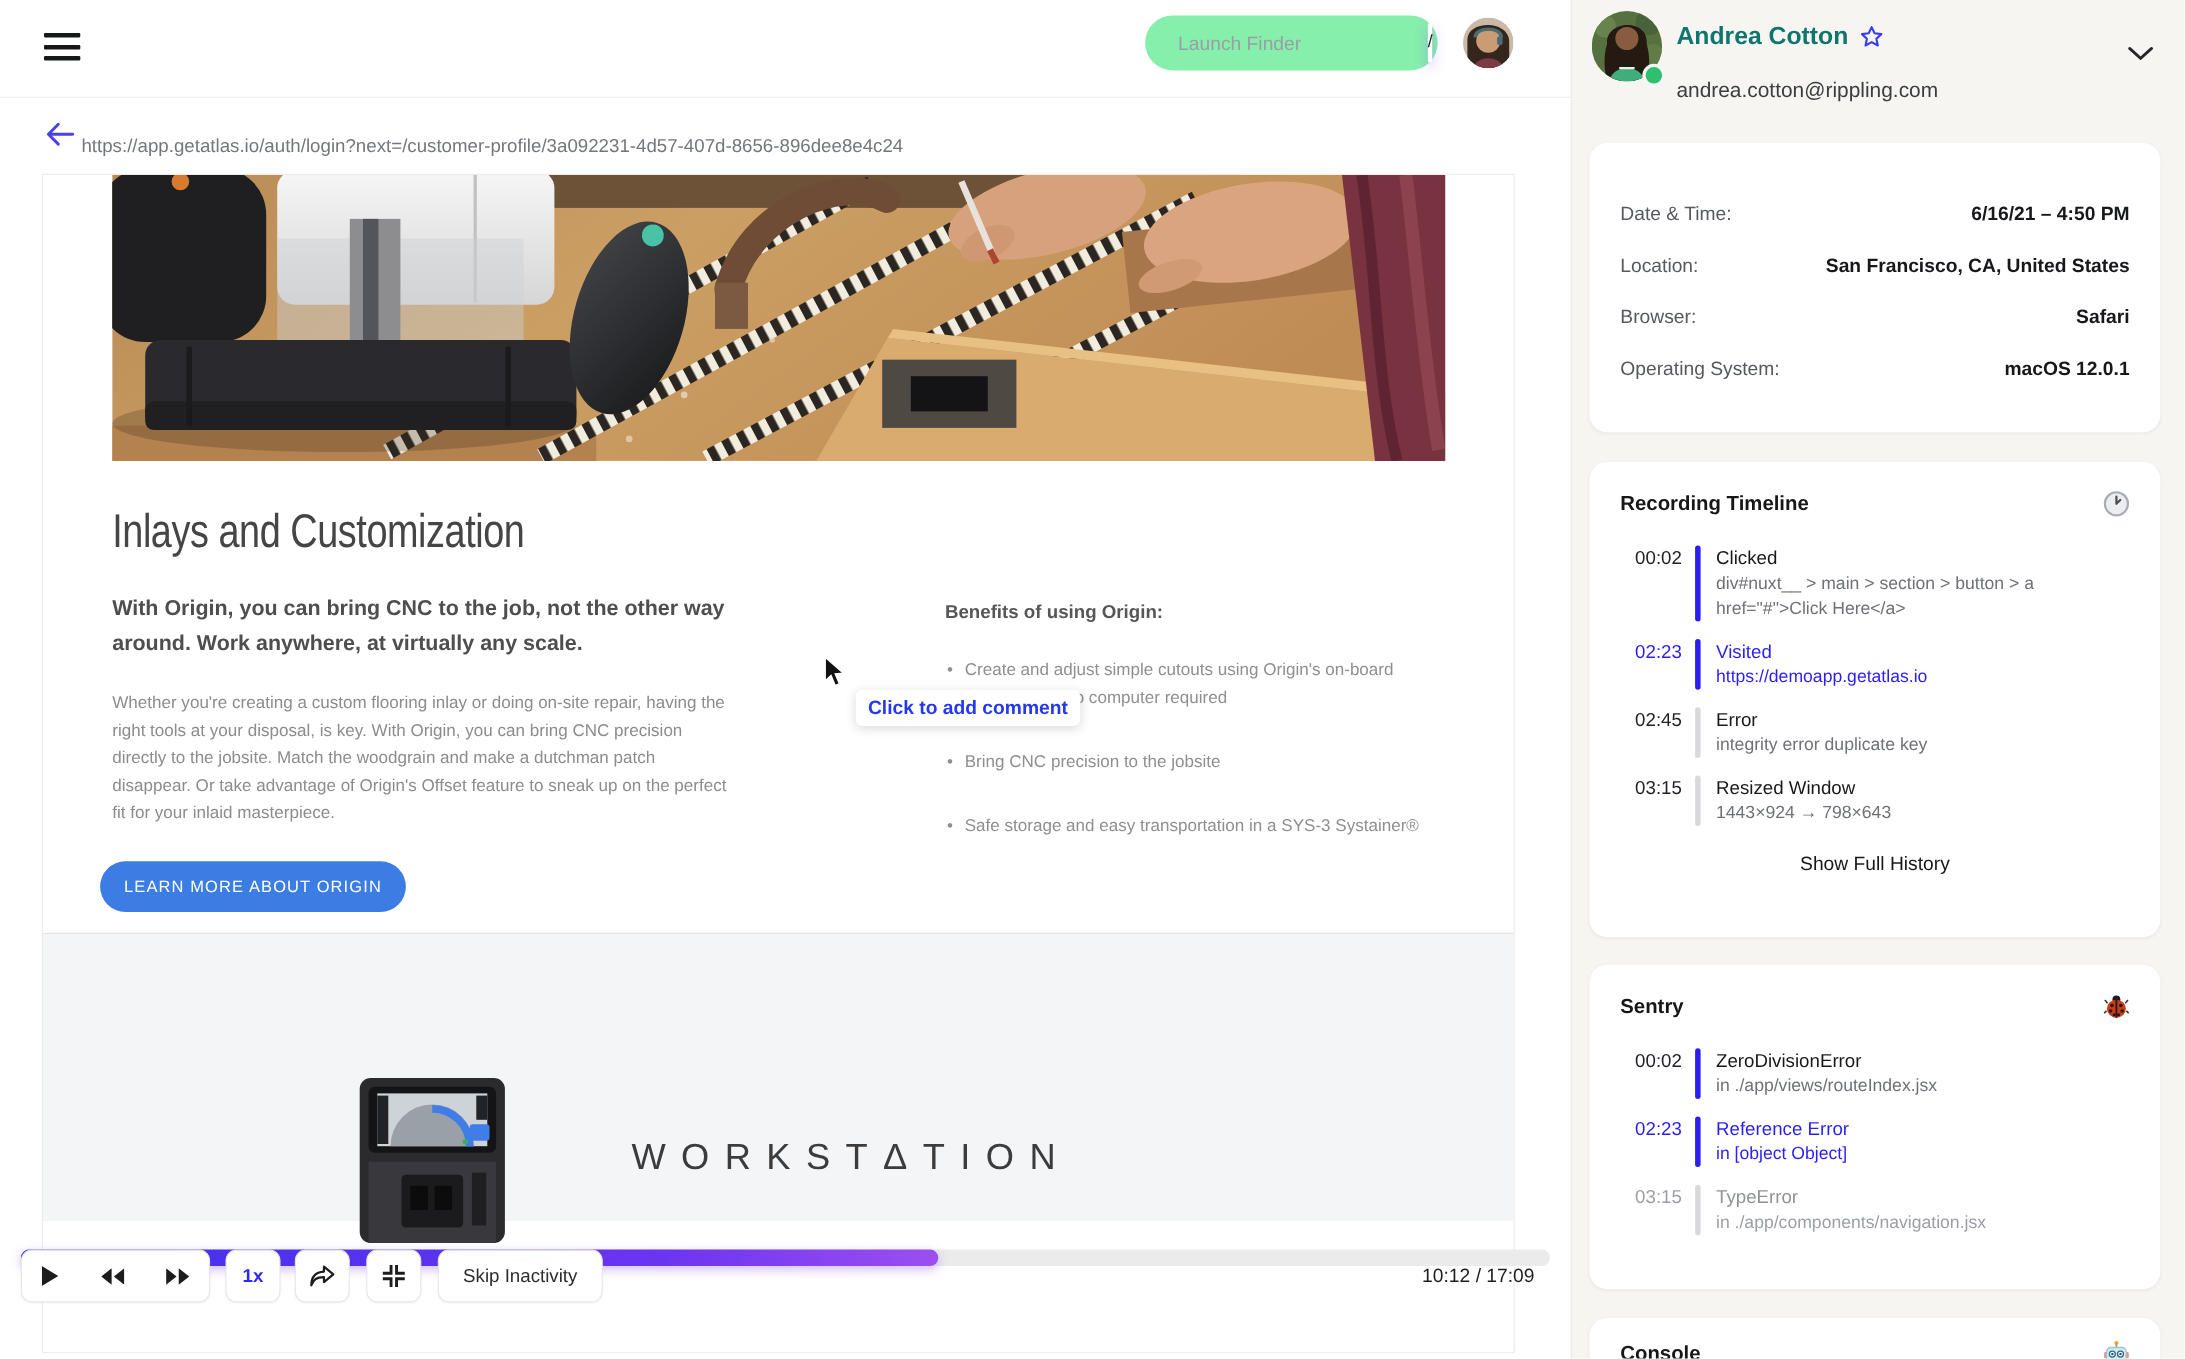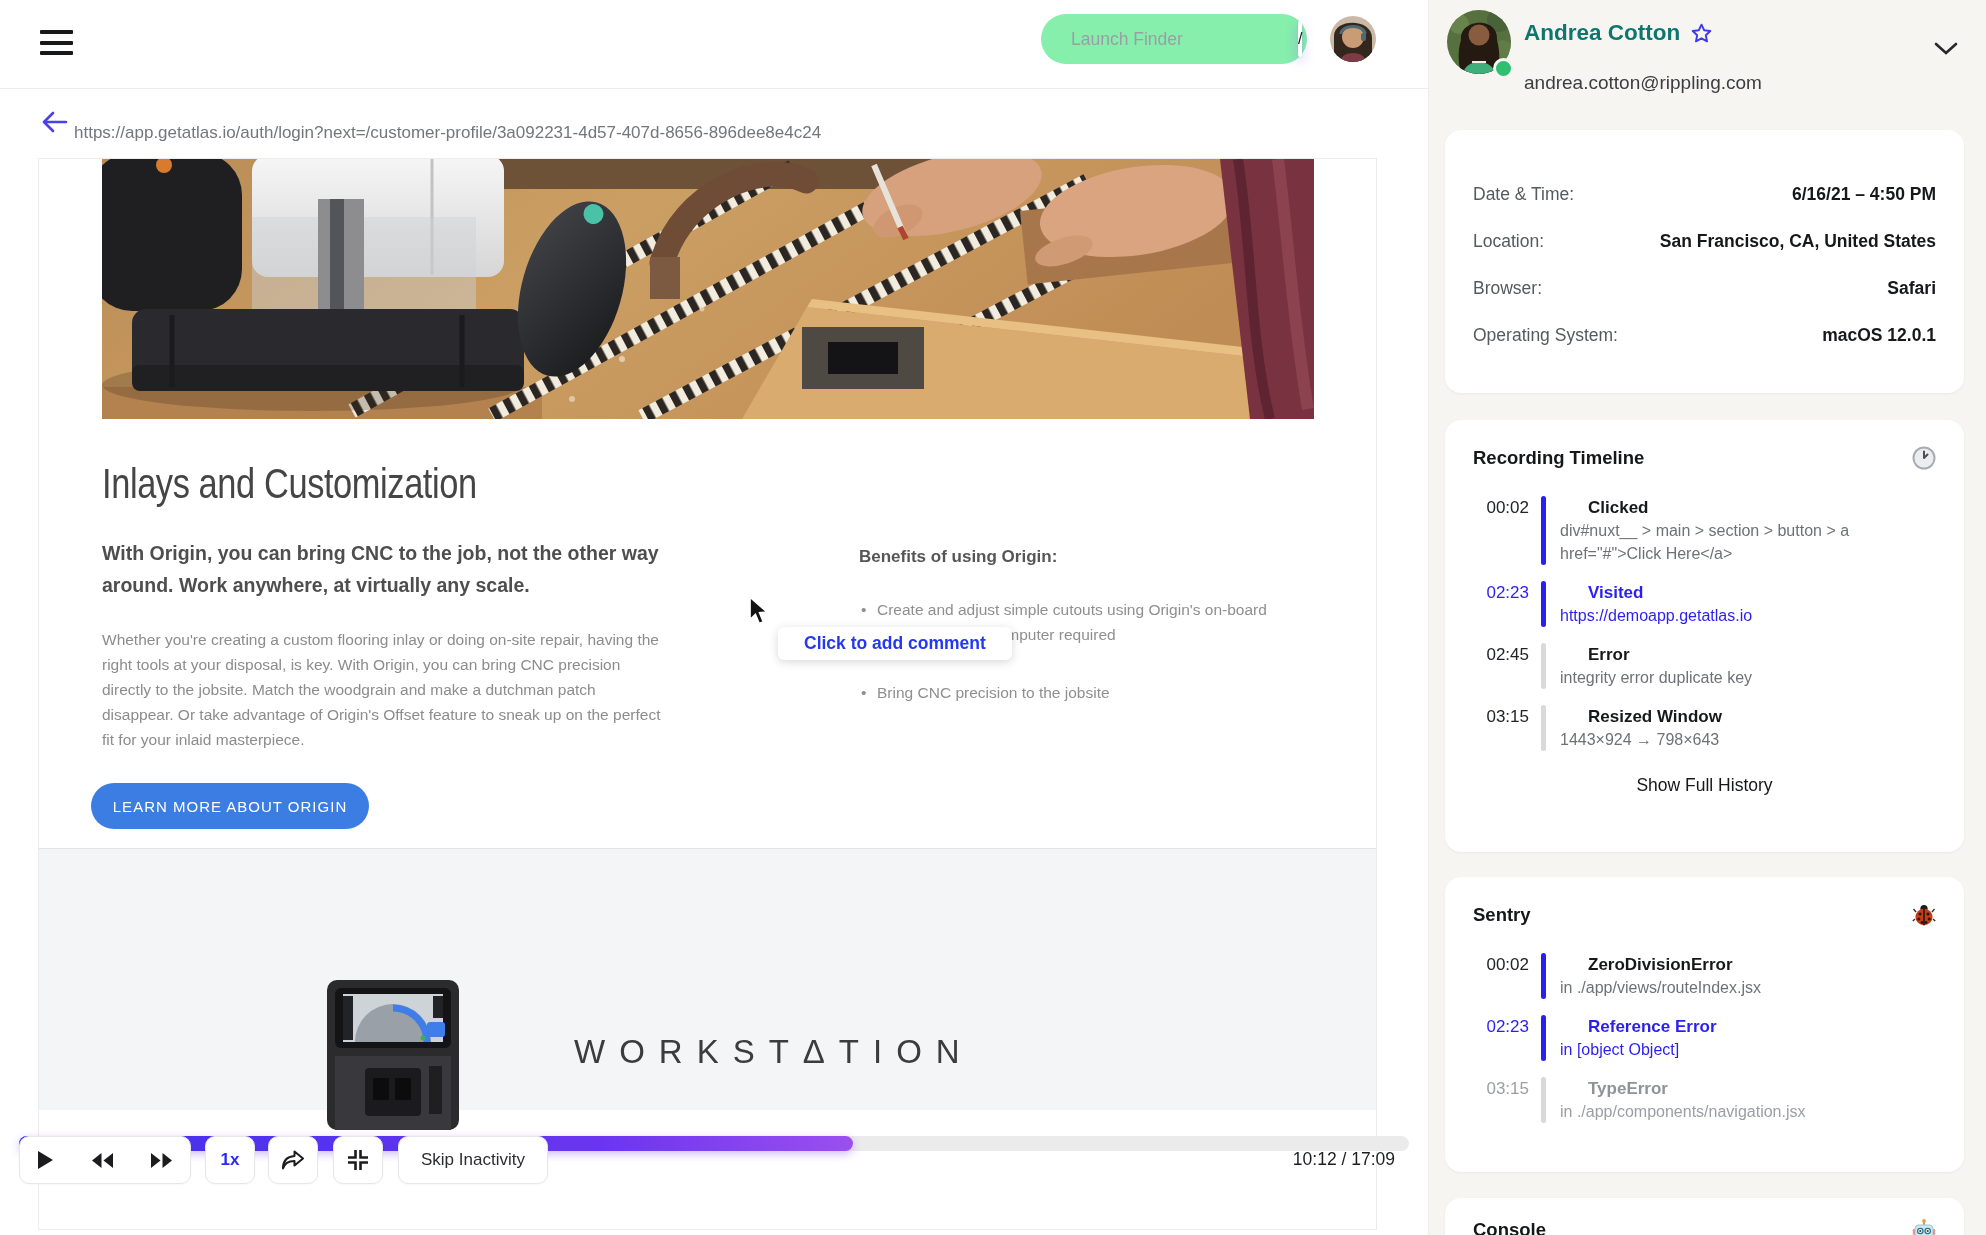--- a/index.html
+++ b/index.html
@@ -40,21 +40,21 @@
   .vp-bullets li{position:relative;padding-left:18px;margin-bottom:33px;font-size:15.5px;color:#8f8f8f;line-height:25px;filter:blur(.5px);}
   .vp-bullets li::before{content:"•";position:absolute;left:2px;top:0;color:#8f8f8f;}
   .cta{position:absolute;left:52px;top:624px;width:278px;height:46px;border-radius:23px;background:#3c7de3;
     display:flex;align-items:center;justify-content:center;color:#fff;font-size:15px;letter-spacing:1px;cursor:pointer;}
   .gray-section{position:absolute;left:0;top:689px;width:1339px;height:261px;background:#f4f5f7;border-top:1px solid #e3e4e6;}
   .product{position:absolute;left:278px;top:131px;width:152px;height:150px;}
   .brand{position:absolute;left:535px;top:184px;font-size:33px;color:#3c3c3c;letter-spacing:14px;font-weight:500;filter:blur(.3px);}
 
   
   .cursor{position:absolute;left:748px;top:596px;z-index:30;}
-  .tooltip{position:absolute;left:778px;top:627px;background:#fff;border-radius:6px;padding:6px 26px;
+  .tooltip{position:absolute;left:778px;top:627px;background:#fff;border-radius:6px;padding:6px 11px;
     box-shadow:0 2px 10px rgba(0,0,0,.16);font-size:17.5px;font-weight:bold;color:#2438f0;z-index:25;white-space:nowrap;}
 
   
   .progress{position:absolute;left:19px;top:1136px;width:1390px;height:15px;background:#ebebec;border-radius:8px;cursor:pointer;}
   .progress .fill{height:100%;border-radius:8px;background:linear-gradient(90deg,#3d30ee 0%,#6b35f0 70%,#9b4ff0 100%);
     box-shadow:0 3px 10px rgba(123,59,242,.35);}
   .controls{position:absolute;left:0;top:1136px;width:1612px;height:48px;}
   .pbtn{position:absolute;top:0;height:48px;background:#fff;border:1px solid #e7e7e8;border-radius:10px;
     box-sizing:border-box;display:flex;align-items:center;justify-content:center;cursor:pointer;box-shadow:0 1px 2px rgba(0,0,0,.03);}
   .transport{left:19px;width:172px;justify-content:space-between;padding:0 18px;}
@@ -86,21 +86,21 @@
   .inforow{display:flex;justify-content:space-between;margin-bottom:26px;font-size:17.5px;}
   .inforow .lbl{color:#56595f;}
   .inforow .val{color:#17181b;font-weight:bold;text-align:right;}
 
   .events{margin-top:26px;}
   .event{display:flex;margin-bottom:16px;}
   .etime{width:56px;text-align:right;font-size:17px;color:#212328;flex-shrink:0;line-height:23px;}
   .ebar{width:5px;border-radius:2.5px;background:#d9d9dc;margin:0 14px 0 12px;flex-shrink:0;}
   .event.blue .ebar{background:#2b1ef0;}
   .ebody{flex:1;min-width:0;}
-  .etitle{font-size:17px;font-weight:bold;color:#17181b;line-height:23px;margin-left:28px;}
+  .etitle{font-size:17px;font-weight:normal;color:#17181b;line-height:23px;}
   .edetail{font-size:16px;color:#6e7177;line-height:23px;}
   .event.bluetext .etime,.event.bluetext .etitle,.event.bluetext .edetail{color:#2b1ef0;}
   .event.graytext .etime{color:#9b9ea4;}
   .event.graytext .etitle{color:#8f9298;}
   .event.graytext .edetail{color:#9b9ea4;}
   .card-footer{text-align:center;margin-top:24px;}
   .card-footer a{font-size:17.5px;color:#17181b;cursor:pointer;}
 </style>
 </head>
 <body>
@@ -220,20 +220,21 @@
         <circle cx="470" cy="240" r="3" fill="#e9d9bd" opacity="0.7"></circle>
       </svg>
 
       <div class="vp-heading">Inlays and Customization</div>
       <div class="vp-sub">With Origin, you can bring CNC to the job, not the other way around. Work anywhere, at virtually any scale.</div>
       <div class="vp-para">Whether you're creating a custom flooring inlay or doing on-site repair, having the right tools at your disposal, is key. With Origin, you can bring CNC precision directly to the jobsite. Match the woodgrain and make a dutchman patch disappear. Or take advantage of Origin's Offset feature to sneak up on the perfect fit for your inlaid masterpiece.</div>
       <div class="vp-benefits-title">Benefits of using Origin:</div>
       <ul class="vp-bullets">
         <li>Create and adjust simple cutouts using Origin's on-board design tools, no computer required</li>
         <li>Bring CNC precision to the jobsite</li>
+        <li>Safe storage and easy transportation in a SYS-3 Systainer®</li>
       </ul>
       <div class="cta">LEARN MORE ABOUT ORIGIN</div>
 
       <div class="gray-section">
         <svg class="product" viewBox="0 0 152 150">
           <rect x="10" y="0" width="132" height="150" rx="10" fill="#2b2b2e"></rect>
           <rect x="18" y="8" width="116" height="60" rx="6" fill="#141416"></rect>
           <rect x="26" y="14" width="100" height="48" fill="#ced3d8"></rect>
           <path d="M38 62 A38 38 0 0 1 114 62 Z" fill="#9aa0a8"></path>
           <path d="M76 28 A34 34 0 0 1 110 62" fill="none" stroke="#3f7de8" stroke-width="7"></path>

